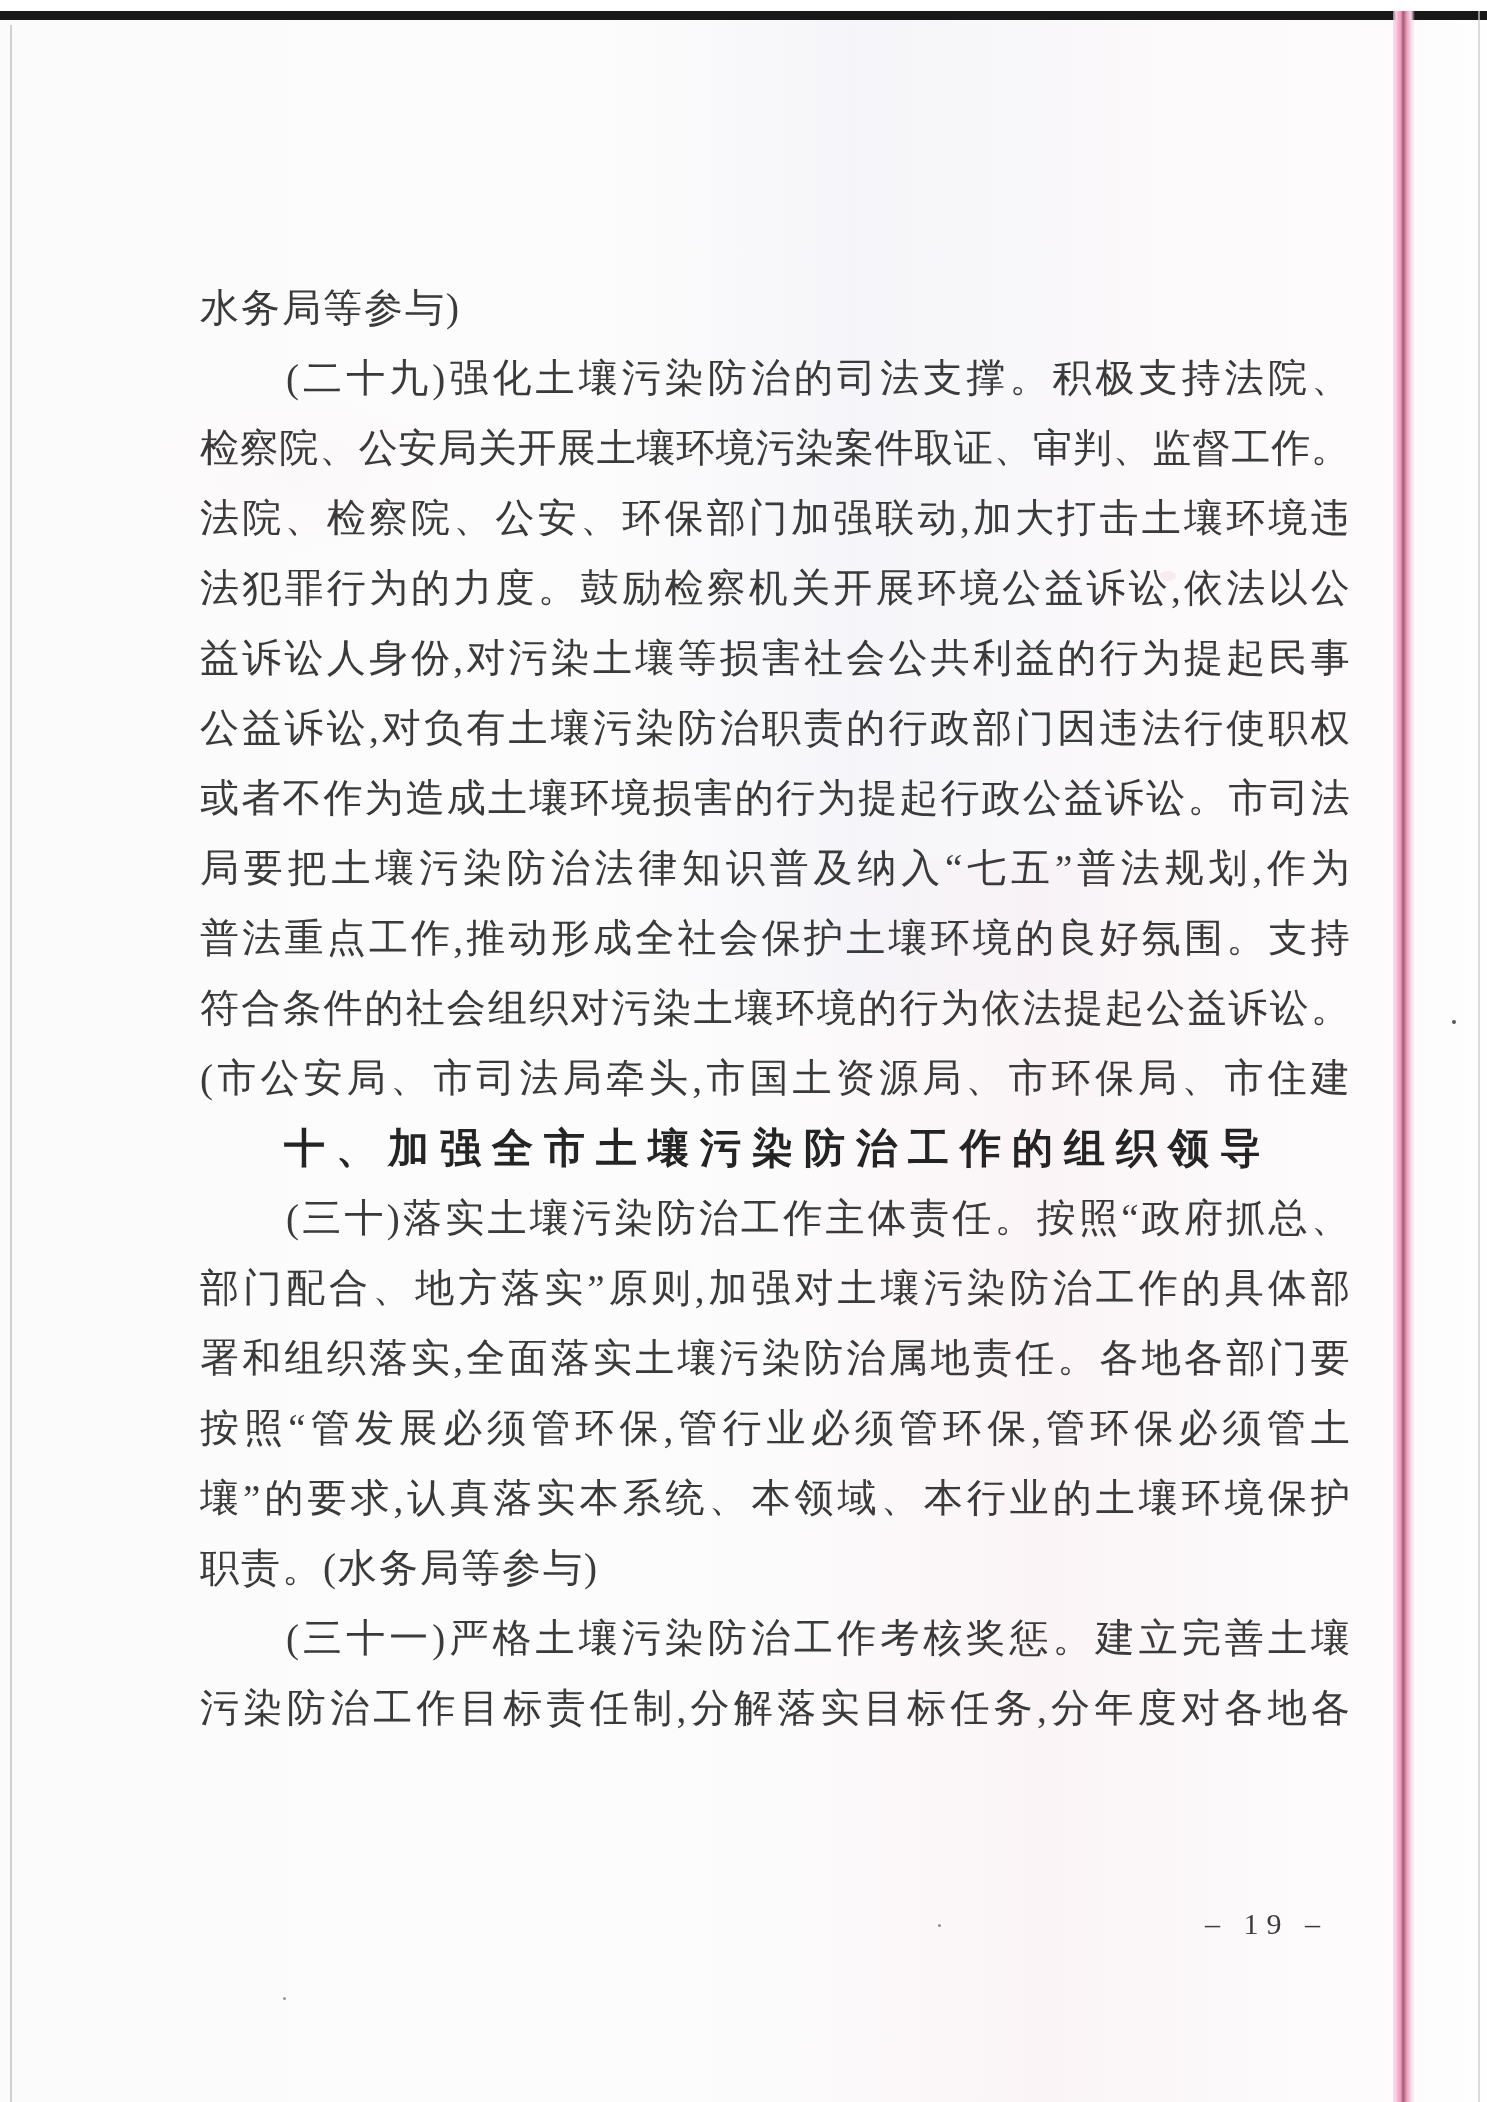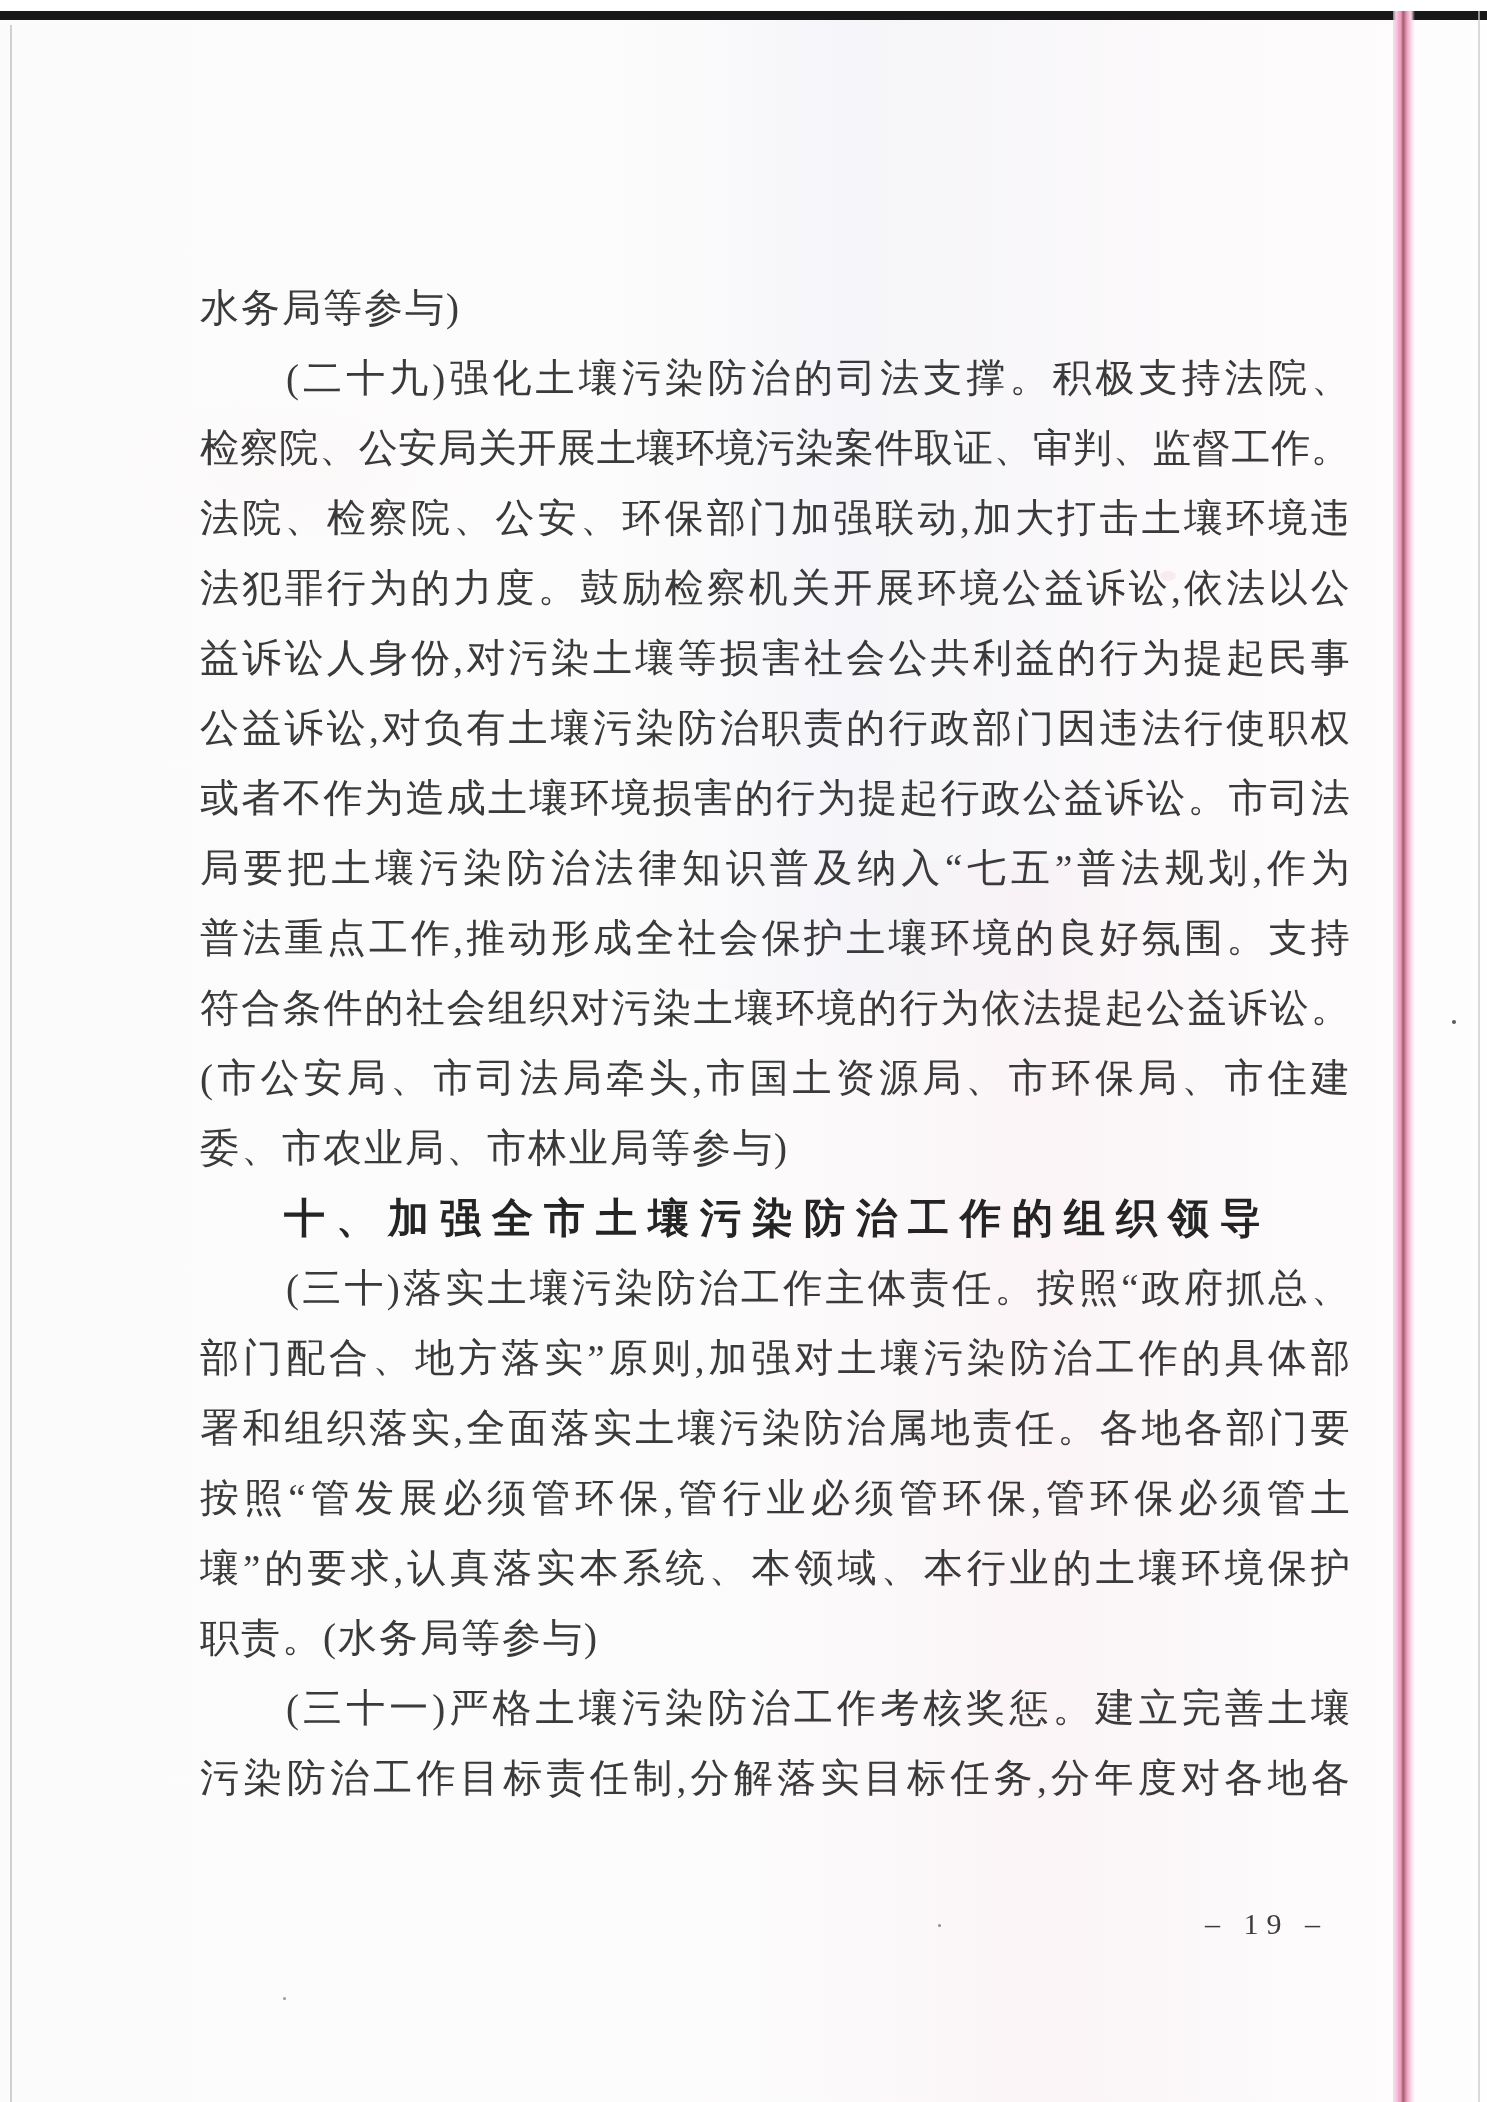--- a/index.html
+++ b/index.html
@@ -427,21 +427,20 @@
         <span>、</span>
         <span>市</span>
         <span>环</span>
         <span>保</span>
         <span>局</span>
         <span>、</span>
         <span>市</span>
         <span>住</span>
         <span>建</span>
       </div>
-      <div class="line plain">委、市农业局、市林业局等参与)</div>
       <div class="line heading">十、加强全市土壤污染防治工作的组织领导</div>
       <div class="line fill indent">
         <span>(</span>
         <span>三</span>
         <span>十</span>
         <span>)</span>
         <span>落</span>
         <span>实</span>
         <span>土</span>
         <span>壤</span>

